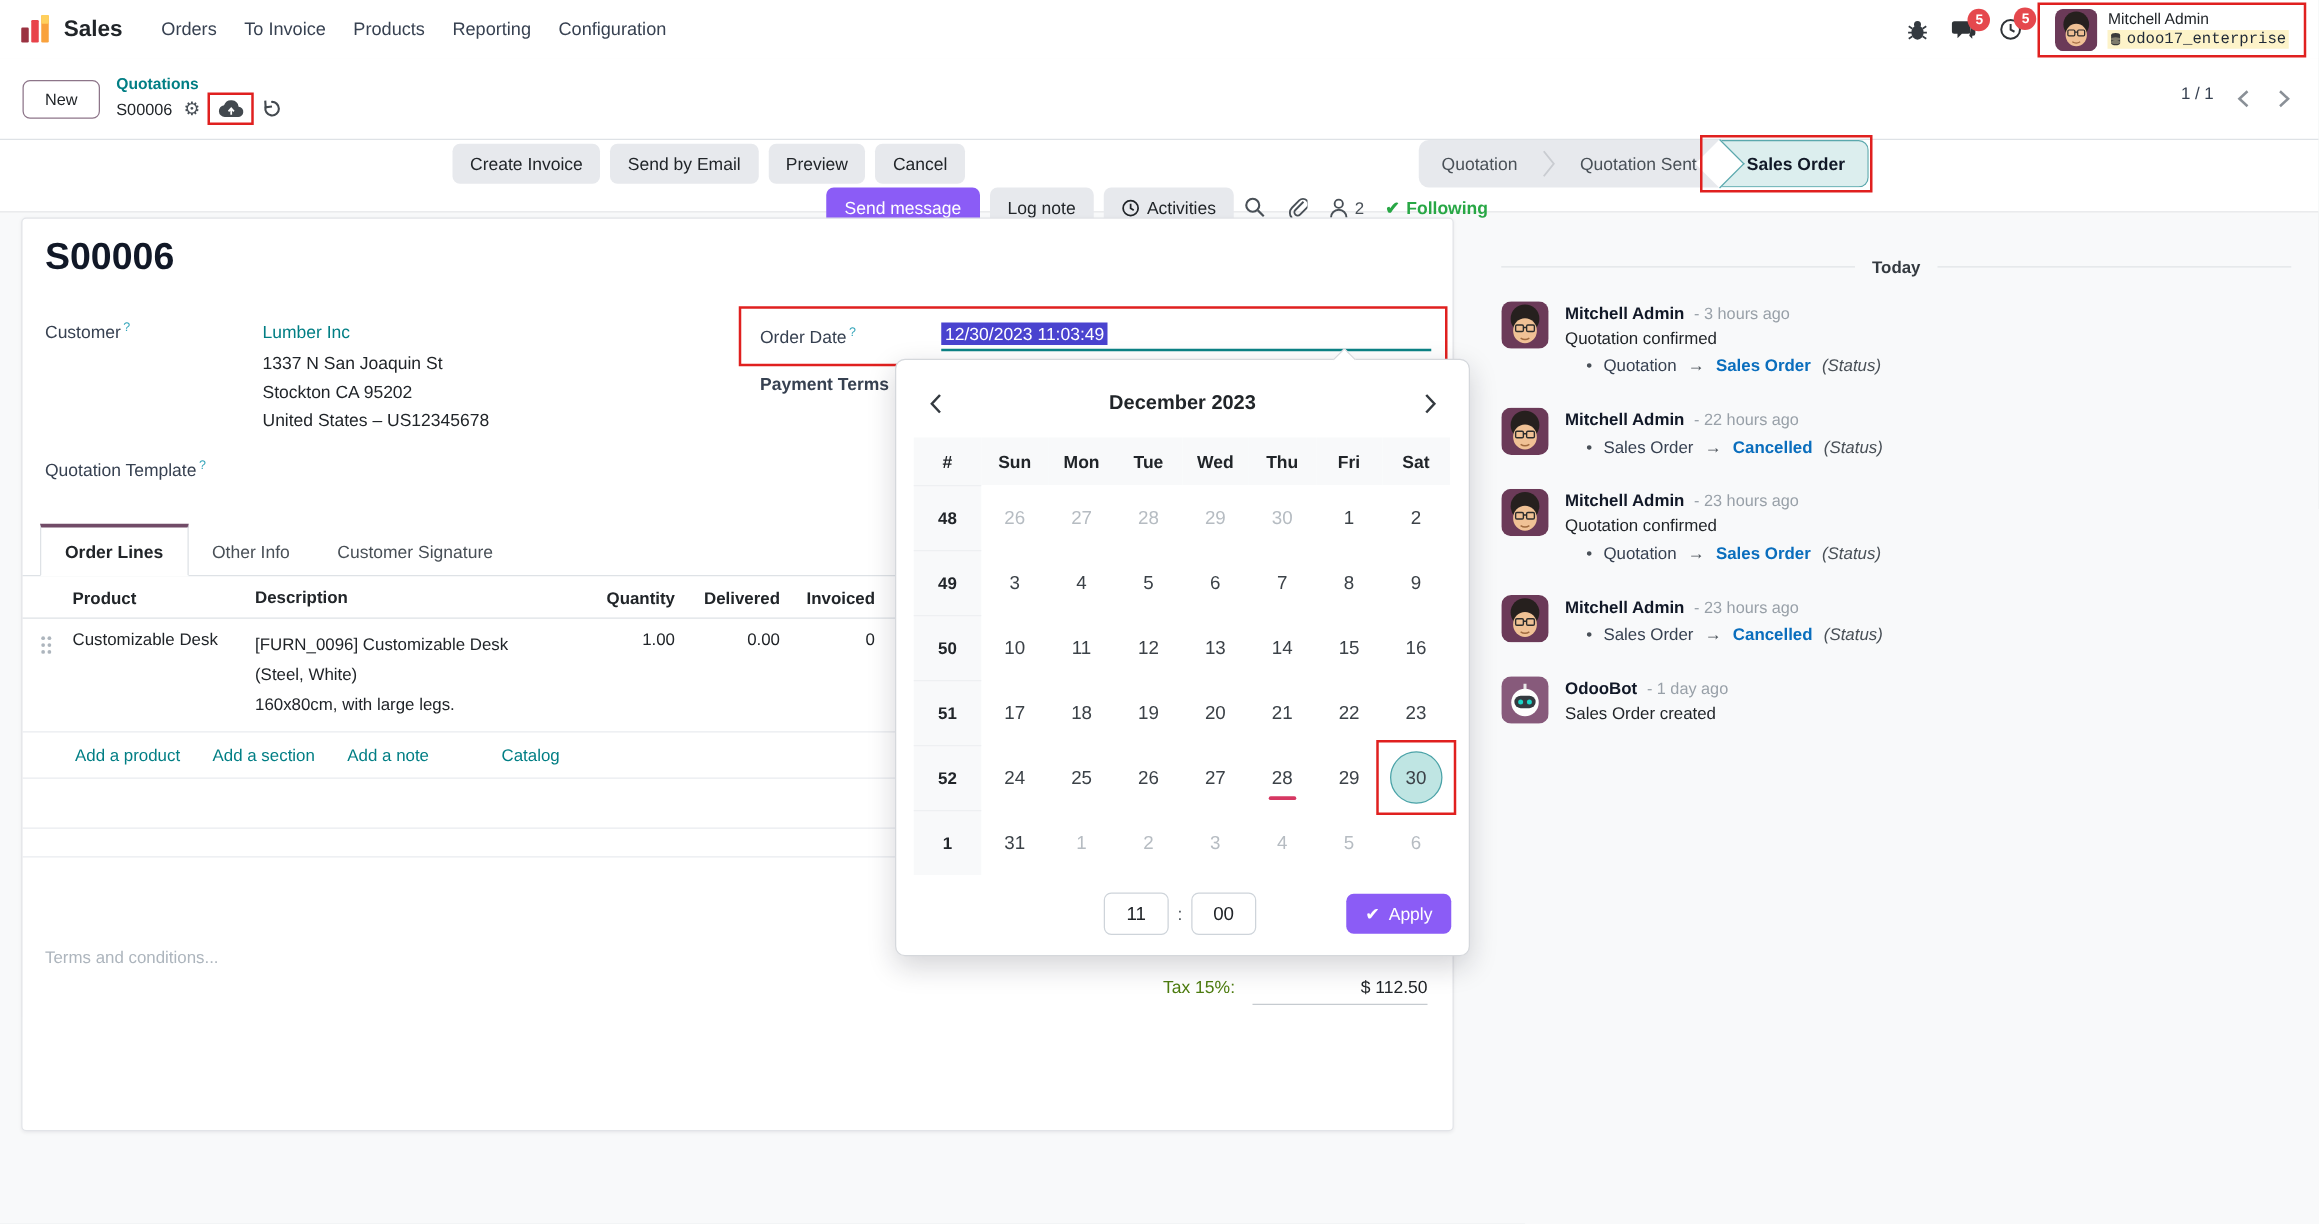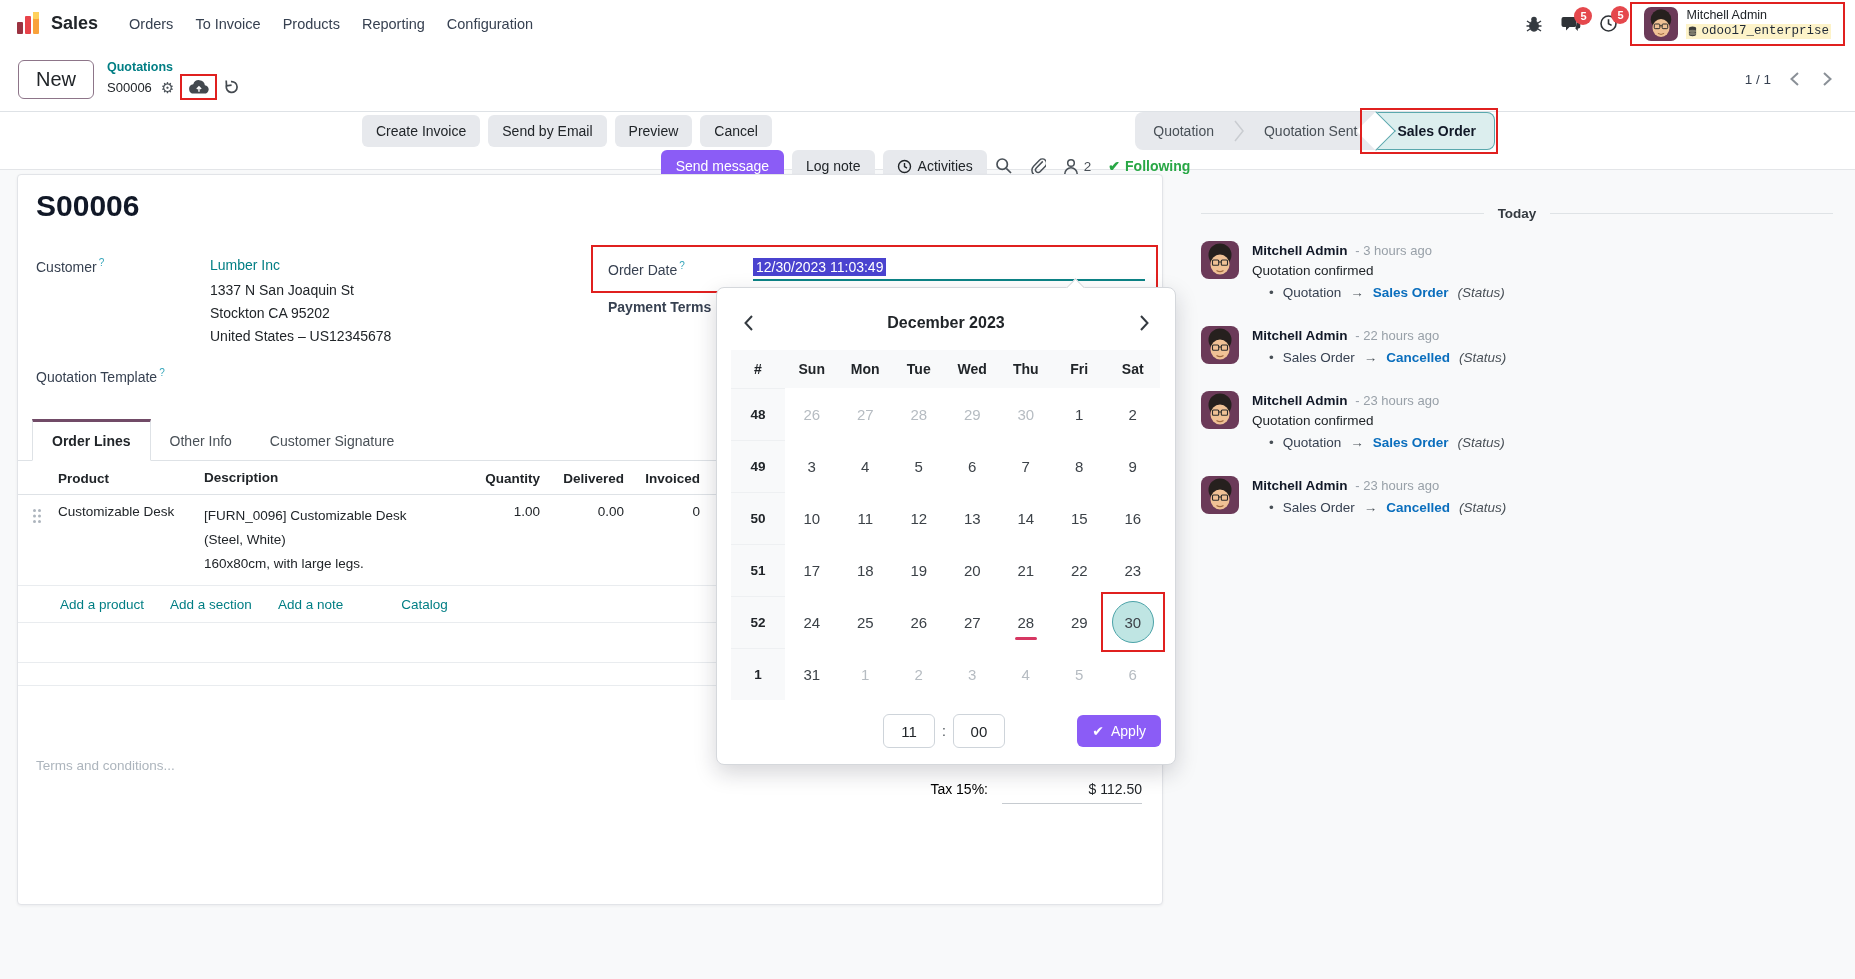--- a/index.html
+++ b/index.html
@@ -23,28 +23,28 @@
   .user-menu { position:relative; display:flex; align-items:center; gap:8px; padding:2px 8px; cursor:pointer; }
   .user-avatar { width:34px; height:34px; border-radius:7px; overflow:hidden; flex-shrink:0; }
   .user-texts { display:flex; flex-direction:column; line-height:1.25; }
   .user-name { font-size:12.5px; color:#212529; }
   .db-name { font-size:12.5px; font-family:"Liberation Mono",monospace; background:#fdf3c9;
     display:flex; align-items:center; gap:4px; padding:0 2px; color:#1f2937; }
   
   .bc-row { height:65px; background:#fff; border-bottom:1px solid #dee2e6;
     display:flex; align-items:center; padding:0 18px; }
   .btn-new { background:#fff; border:1px solid #8d7589; border-radius:6px; padding:7px 17px;
-    font-size:20px; font-weight:500; color:#212529; cursor:pointer; }
+    font-size:13px; font-weight:500; color:#212529; cursor:pointer; }
   .bc-block { margin-left:13px; display:flex; flex-direction:column; gap:2px; }
   .bc-parent { color:#017e84; font-size:12.5px; font-weight:600; cursor:pointer; }
   .bc-current-row { display:flex; align-items:center; gap:9px; font-size:13px; color:#212529; }
   .gear { font-size:15px; color:#495057; cursor:pointer; line-height:1; }
   .ann-rel { position:relative; display:inline-flex; align-items:center; }
   .ann-inset { position:absolute; border:2.5px solid #e0201f; pointer-events:none; z-index:40; }
-  .pager { margin-left:auto; display:flex; align-items:center; gap:14px; color:#374151; font-size:13.5px; }
+  .pager { margin-left:auto; display:flex; align-items:flex-start; gap:14px; color:#374151; font-size:13.5px; }
   .pg-btn { cursor:pointer; display:flex; padding:4px; color:#6c757d; }
   
   .toolbar { height:58px; background:#fff; border-bottom:1px solid #e3e5e8; display:flex; align-items:center;flex-direction:column; }
   .toolbar-left { width:1167px; display:flex; align-items:center; gap:8px; padding-left:18px; }
   .btn-sec { background:#e7e9ed; border:none; border-radius:6px; padding:8px 14px;
     font-size:14px; font-weight:500; color:#212529; cursor:pointer; font-family:inherit;
     display:flex; align-items:center; gap:6px; }
   .btn-primary { background:#8b5cf6; border:none; border-radius:6px; padding:8px 15px;
     font-size:14px; font-weight:500; color:#fff; cursor:pointer; font-family:inherit; }
   .steps { margin-left:auto; margin-right:16px; display:flex; align-items:stretch; height:38px; }
@@ -101,21 +101,21 @@
   .c-inv { width:76px; text-align:right; }
   .ol-links { display:flex; align-items:center; height:37px; padding-left:42px;
     border-bottom:1px solid #e9ecef; gap:26px; }
   .ol-links a { color:#017e84; cursor:pointer; font-size:13.5px; text-decoration:none; }
   .link-catalog { margin-left:32px; }
   .ol-empty1 { height:40px; border-bottom:1px solid #e9ecef; }
   .ol-empty2 { height:23px; border-bottom:1px solid #e9ecef; }
   .terms-ph { position:absolute; left:18px; top:583px; color:#adb5bd; font-size:13.5px; }
   .totals { position:absolute; right:20px; top:603px; width:310px; font-size:14px; }
   .tot-row { display:flex; justify-content:flex-end; align-items:baseline; padding:3px 0; }
-  .tot-lbl { color:#000000; margin-right:14px; }
+  .tot-lbl { color:#4d7c0f; margin-right:14px; }
   .tot-val { width:140px; text-align:right; color:#212529; }
   .tax-val { border-bottom:1px solid #c6cbd0; padding-bottom:6px; }
   .grand .tot-val { font-size:19px; font-weight:bold; }
   .grand { margin-top:4px; }
   
   .cal-pop { position:absolute; left:716px; top:287px; width:460px; background:#fff;
     border:1px solid #d5d8dc; border-radius:8px; box-shadow:0 8px 22px rgba(20,20,40,.18);
     padding:10px 14px 16px; z-index:30; }
   .cal-caret { position:absolute; top:-7px; left:352px; width:13px; height:13px; background:#fff;
     border-left:1px solid #d5d8dc; border-top:1px solid #d5d8dc; transform:rotate(45deg); }
@@ -527,20 +527,41 @@
       <div class="tracking">
         <span class="trk-dot">•</span>
         <span class="trk-old">Sales Order</span>
         <span class="trk-arrow">→</span>
         <span class="trk-new">Cancelled</span>
         <span class="trk-field">(Status)</span>
       </div>
     </div>
   </div>
 
+  <div class="msg bot">
+    <div class="avatar">
+
+      <svg class="av-bot" width="38" height="38" viewBox="0 0 38 38">
+        <rect width="38" height="38" fill="#875a7b"></rect>
+        <rect x="17.8" y="6" width="2.4" height="5" fill="#e8e8e8"></rect>
+        <circle cx="19" cy="21" r="11" fill="#fdfdfd"></circle>
+        <rect x="10.5" y="15.5" width="17" height="10" rx="5" fill="#33393f"></rect>
+        <circle cx="15.5" cy="20.5" r="2" fill="#19d3c5"></circle>
+        <circle cx="22.5" cy="20.5" r="2" fill="#19d3c5"></circle>
+      </svg>
+    </div>
+    <div class="msg-content">
+      <div class="msg-head">
+        <span class="msg-author">OdooBot</span>
+        <span class="msg-time">- 1 day ago</span>
+      </div>
+      <div class="msg-body">Sales Order created</div>
+
+    </div>
+  </div>
 </div>
     </div>
   </div>
 
   <div class="cal-pop">
     <div class="cal-caret"></div>
     <div class="cal-head">
       <span class="cal-nav">
         <svg width="11" height="18" viewBox="0 0 11 18" fill="none" stroke="#343a40" stroke-width="2">
             <path d="M9 2 L2.5 9 L9 16"></path>

